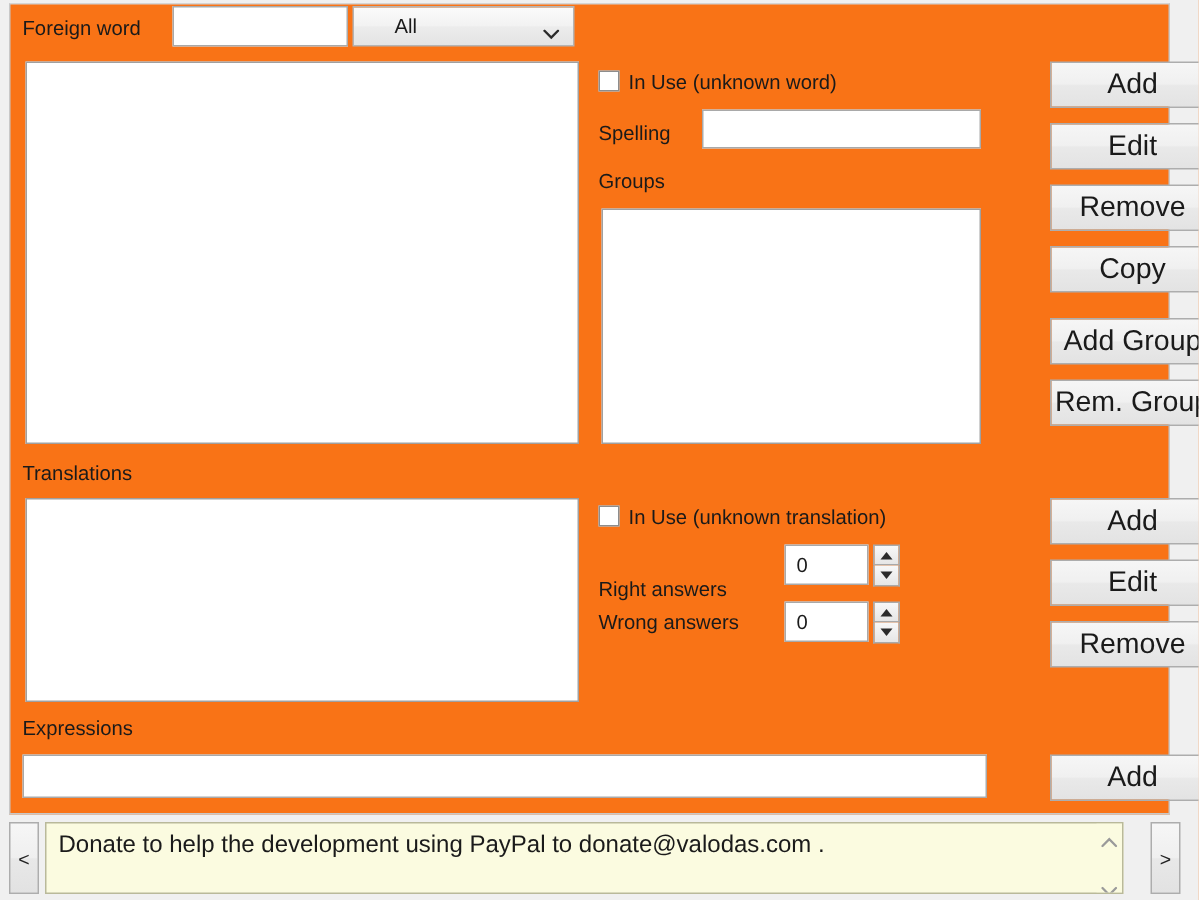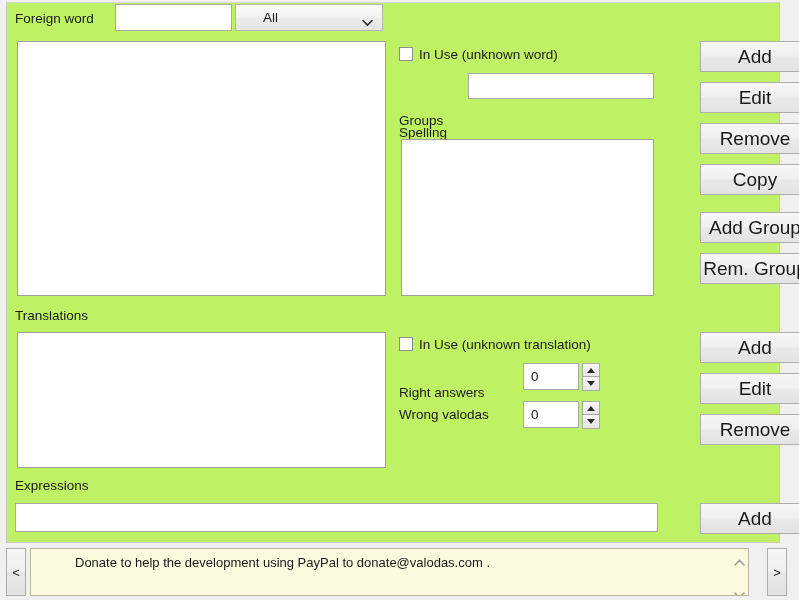--- a/index.html
+++ b/index.html
@@ -22,21 +22,21 @@
 
   
   .group-panel {
     position: absolute;
     left: 6px;
     top: 2px;
     width: 774px;
     height: 541px;
     border: 1px solid #c8c8c8;
     border-top-color: #d4d4d4;
-    background: #bef264;
+    background: #f97316;
     box-sizing: border-box;
   }
 
   
   .label {
     position: absolute;
     font-size: 13.5px;
     line-height: 16px;
     color: #1a1a1a;
     white-space: nowrap;
@@ -182,24 +182,23 @@
     height: 48px;
     box-sizing: border-box;
     border: 1px solid #b9b99a;
     background: #fbfbe0;
     overflow: hidden;
   }
   .donate-text {
     position: absolute;
     left: 8px;
     top: 6px;
-    font-size: 13px;
+    font-size: 16px;
     color: #1a1a1a;
     white-space: nowrap;
-    margin-left: 36px;
   }
   .donate-scroll {
     position: absolute;
     right: 0px;
     top: 0px;
     width: 17px;
     height: 46px;
     background: #fbfbe0;
     display: flex;
     flex-direction: column;
@@ -234,21 +233,21 @@
       </span>
     </div>
 
     <div class="listbox" style="left:10px; top:38px; width:369px; height:255px;"></div>
 
     <div class="checkbox-row" style="left:392px; top:44px;">
       <span class="checkbox-box"></span>
       <span class="checkbox-label">In Use (unknown word)</span>
     </div>
 
-    <div class="label" style="left:392px; top:78px;margin-top:44px;">Spelling</div>
+    <div class="label" style="left:392px; top:78px;">Spelling</div>
 
     <input class="textbox" type="text" style="left: 461px; top: 70px; width: 186px; height: 26px; padding: 0px 4px; font-size: 13.5px; font-family: &quot;Liberation Sans&quot;, sans-serif;" value="">
 
     <div class="label" style="left:392px; top:110px;">Groups</div>
 
     <div class="listbox" style="left:394px; top:136px; width:253px; height:157px;"></div>
 
     <div class="btn" style="left:657px; top:38px; width:110px; height:31px;">Add</div>
     <div class="btn" style="left:657px; top:79px; width:110px; height:31px;">Edit</div>
     <div class="btn" style="left:657px; top:120px; width:110px; height:31px;">Remove</div>
@@ -271,21 +270,21 @@
     </div>
     <div class="spin-buttons" style="left:575px; top:360px;">
       <div class="spin-btn">
         <span class="tri-up"></span>
       </div>
       <div class="spin-btn">
         <span class="tri-down"></span>
       </div>
     </div>
 
-    <div class="label" style="left:392px; top:404px;">Wrong valodas</div>
+    <div class="label" style="left:392px; top:404px;">Wrong answers</div>
     <div class="spin-box" style="left:516px; top:398px; width:56px; height:27px;">
       <span>0</span>
     </div>
     <div class="spin-buttons" style="left:575px; top:398px;">
       <div class="spin-btn">
         <span class="tri-up"></span>
       </div>
       <div class="spin-btn">
         <span class="tri-down"></span>
       </div>

